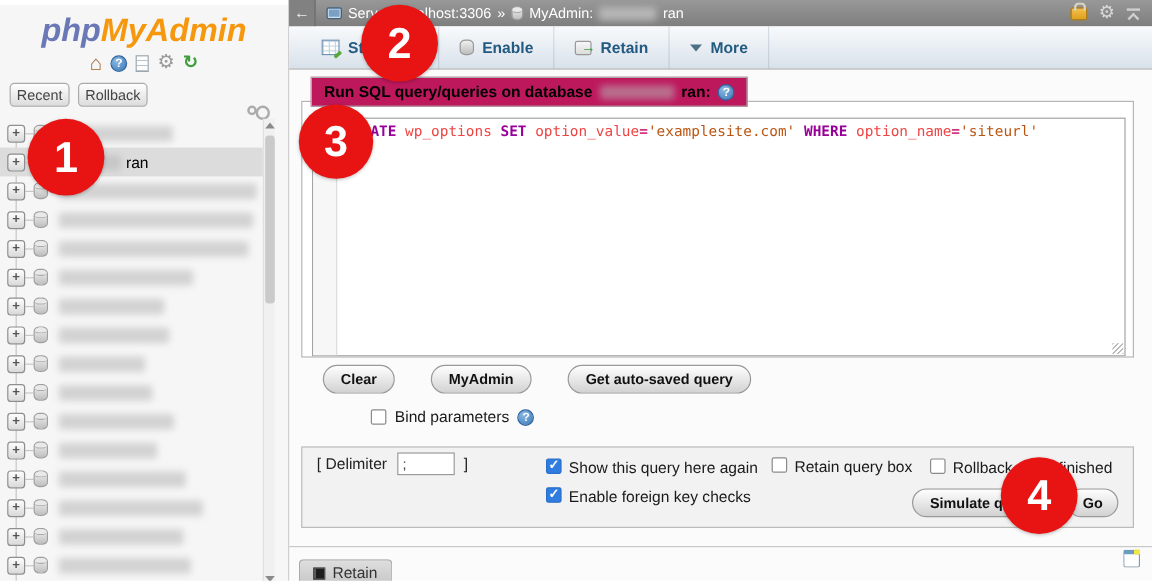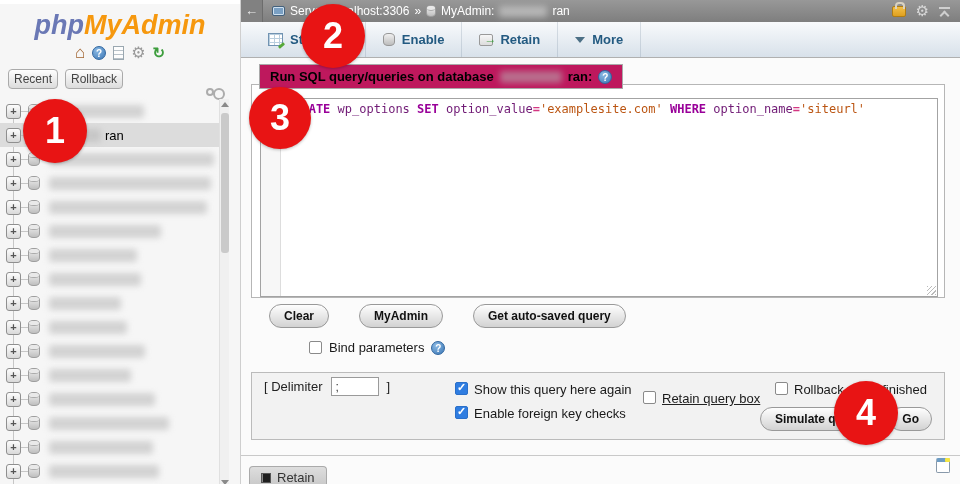--- a/index.html
+++ b/index.html
@@ -134,21 +134,21 @@
   .legend-blob { width: 62px; height: 12px; margin-left: 0; }
   .query-fieldset { position: absolute; left: 10px; top: 84px; width: 694px; height: 214px;
     background: #fff; border: 1px solid #b6b6b6; }
   .codemirror { position: absolute; left: 8px; top: 13px; width: 678px; height: 199px;
     border: 1px solid #a3a3a3; background: #fff; display: flex; cursor: text; }
   .gutter { width: 20px; background: #f7f7f7; border-right: 1px solid #ddd; color: #999;
     font-family: "DejaVu Sans Mono", monospace; font-size: 11px; text-align: right;
     padding: 3px 4px 0 0; flex-shrink: 0; }
   .codeline { font-family: "DejaVu Sans Mono", monospace; font-size: 12px; padding: 3px 0 0 6px; white-space: pre; }
   .tok-keyword { color: #990099; font-weight: bold; }
-  .tok-plain { color: #701a75; }
+  .tok-plain { color: #ef4444; }
   .tok-operator { color: #d33682; font-weight: bold; }
   .tok-string { color: #bb5512; }
   .resize-corner { position: absolute; right: 1px; bottom: 1px; width: 9px; height: 9px;
     background: repeating-linear-gradient(135deg, #bbb 0 1px, transparent 1px 3px); cursor: nwse-resize; }
 
   .btn-row { position: absolute; left: 28px; top: 304px; display: flex; gap: 30px; }
   .pill-btn { border: 1px solid #999; border-radius: 12px; background: linear-gradient(#fefefe, #d2d2d2);
     font-weight: bold; font-size: 12px; color: #111; padding: 4px 14px; cursor: pointer;
     font-family: "Liberation Sans", sans-serif; }
   .bind-row { position: absolute; left: 25px; top: 340px; display: flex; align-items: center; gap: 7px; padding-left: 43px; }
@@ -161,21 +161,21 @@
   .cb-label { font-size: 13px; color: #1a1a1a; cursor: pointer; }
 
   .options-fieldset { position: absolute; left: 10px; top: 372px; width: 694px; height: 68px;
     background: #f2f2f2; border: 1px solid #bbb; }
   .delim-group { position: absolute; left: 12px; top: 4px; display: flex; align-items: center; gap: 8px;
     font-size: 13px; color: #222; }
   .delim-input { width: 48px; height: 19px; border: 1px solid #9a9a9a; font-size: 12px;
     padding: 1px 4px; font-family: "Liberation Sans", sans-serif; color: #333; background: #fff; }
   .opt-check { position: absolute; display: flex; align-items: flex-start; gap: 6px; margin-left: 40px; }
   .oc1 { left: 163px; top: 9px; }
-  .oc2 { left: 351px; top: 18px; text-decoration: underline; }
+  .oc2 { left: 351px; top: 8px; }
   .oc3 { left: 483px; top: 9px; }
   .oc4 { left: 163px; top: 33px; }
   .sim-btn { position: absolute; right: 68px; bottom: 8px; }
   .go-btn { position: absolute; right: 12px; bottom: 8px; padding: 4px 12px; }
 
   .bottom-sep { position: absolute; left: 0; right: 0; top: 455px; border-top: 1px solid #c9c9c9; }
   .console-tab { position: absolute; left: 8px; top: 466px; height: 22px;
     background: linear-gradient(#dedede, #c6c6c6); border: 1px solid #aaa; border-bottom: none;
     border-radius: 4px 4px 0 0; display: flex; align-items: center; gap: 6px; padding: 0 11px;
     font-size: 13px; color: #333; cursor: pointer; }

